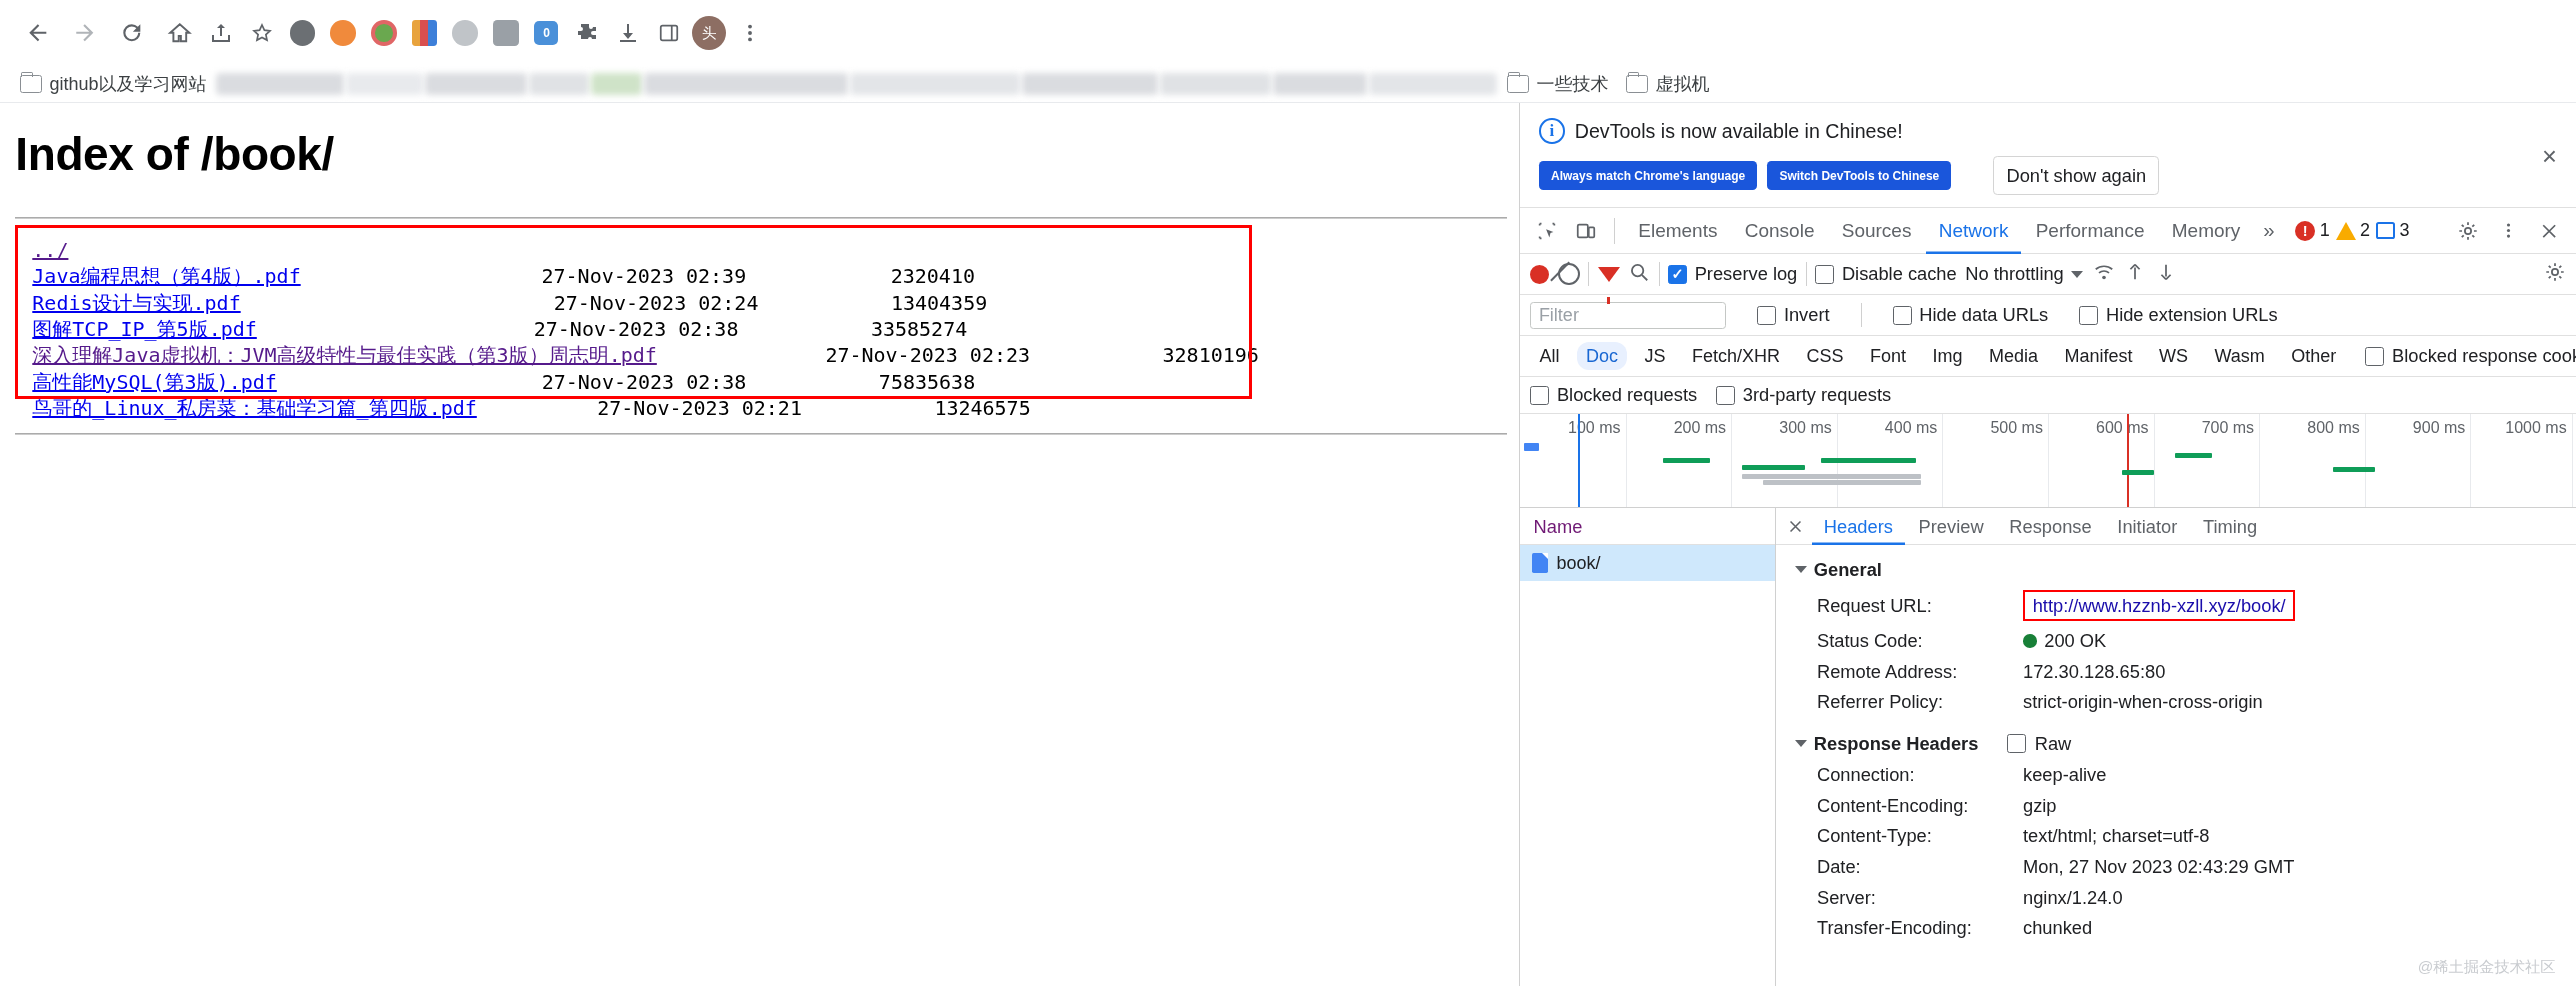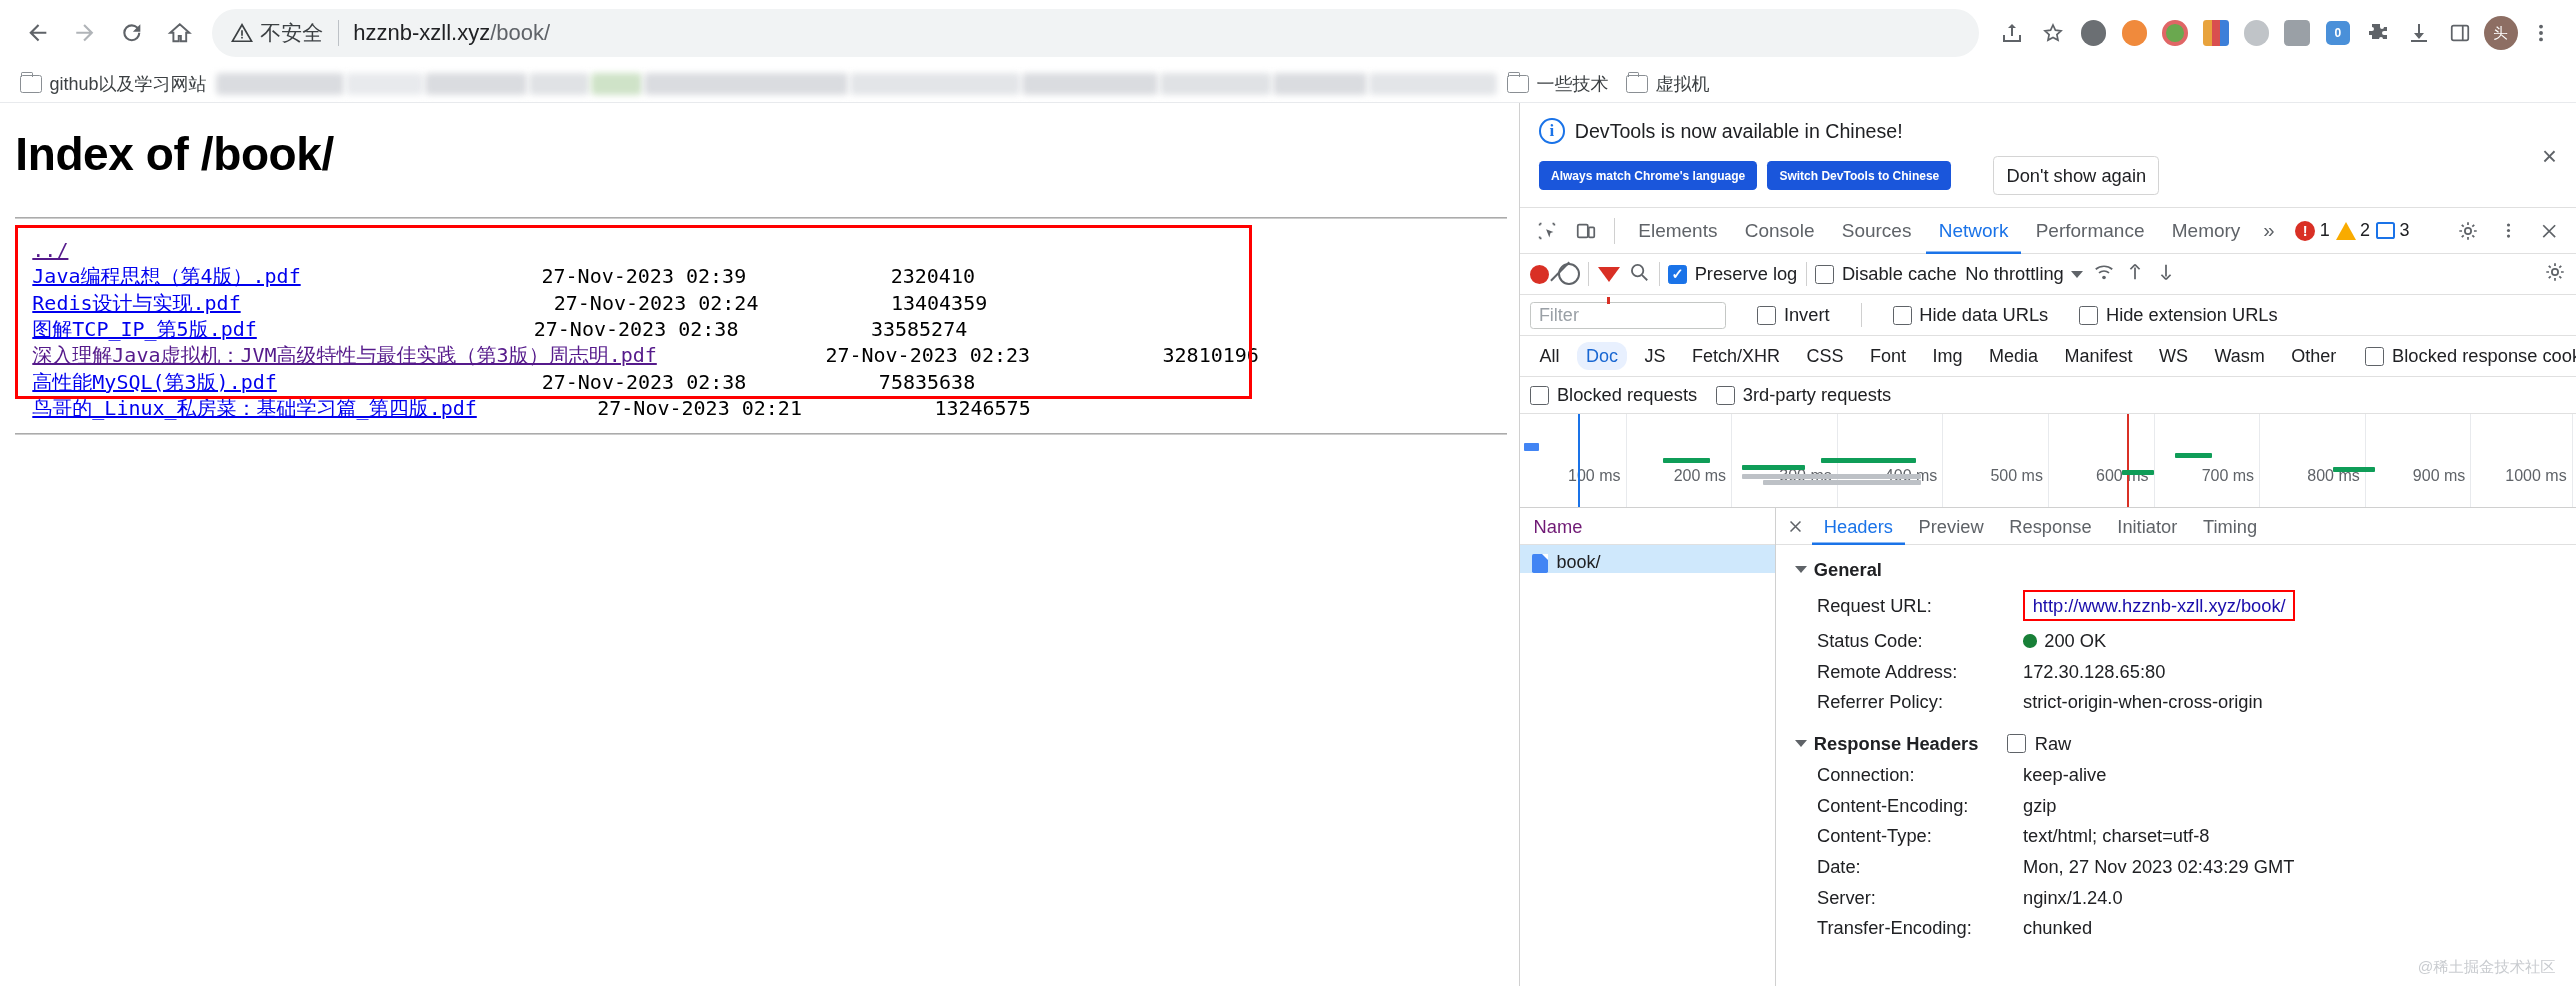--- a/index.html
+++ b/index.html
@@ -96,29 +96,29 @@
 
   .dt-types { display: flex; align-items: center; height: 41px; border-bottom: 0.9px solid #e0e0e0; padding: 0 10.2px; gap: 7.7px; flex: 0 0 41px; }
   .chip { padding: 3.4px 9.4px; border-radius: 12px; font-size: 18px; color: #202124; cursor: pointer; white-space: nowrap; }
   .chip.active { background: #e8f0fe; color: #1967d2; }
   .dt-reqopts { display: flex; align-items: center; height: 37px; border-bottom: 0.9px solid #e0e0e0; padding: 0 10.2px; gap: 19px; flex: 0 0 37px; }
 
   
   .overview { height: 94px; border-bottom: 0.9px solid #d0d0d0; position: relative; background: #fff; flex: 0 0 94px; overflow: hidden; }
   .ov-ruler { position: absolute; inset: 0; }
   .ov-tick { position: absolute; top: 0; bottom: 0; border-left: 0.9px solid #e8eaed; }
-  .ov-lbl { position: absolute; top: 4.3px; font-size: 16px; color: #5f6368; transform: translateX(-100%); padding-right: 5.1px; white-space: nowrap; margin-top: 48px; }
+  .ov-lbl { position: absolute; top: 4.3px; font-size: 16px; color: #5f6368; transform: translateX(-100%); padding-right: 5.1px; white-space: nowrap; }
   .ov-bar { position: absolute; height: 5.1px; border-radius: 0.9px; }
   .ov-vline { position: absolute; top: 0; bottom: 0; width: 1.7px; }
 
   
   .dt-bottom { flex: 1; display: flex; min-height: 0; }
   .req-list { width: 256px; flex: 0 0 256px; border-right: 0.9px solid #d0d0d0; display: flex; flex-direction: column; min-height: 0; }
   .req-head { height: 37px; line-height: 37px; padding: 0 13.6px; font-size: 18.3px; color: #701a75; border-bottom: 0.9px solid #e0e0e0; flex: 0 0 37px; }
-  .req-row { height: 28px; display: flex; align-items: flex-end; gap: 8.5px; padding: 0 12px; background: #cfe8fc; font-size: 18px; color: #202124; cursor: pointer; }
+  .req-row { height: 36px; display: flex; align-items: center; gap: 8.5px; padding: 0 12px; background: #cfe8fc; font-size: 18px; color: #202124; cursor: pointer; }
   .doc-ico { width: 16px; height: 19.6px; background: #4285f4; border-radius: 1.7px; position: relative; flex: 0 0 16px; }
   .doc-ico:after { content:""; position:absolute; right:0; top:0; border-left: 6px solid transparent; border-top: 6px solid #fff; }
 
   .detail { flex: 1; display: flex; flex-direction: column; min-width: 0; min-height: 0; }
   .detail-tabs { height: 37px; display: flex; align-items: center; border-bottom: 0.9px solid #e0e0e0; padding: 0 5.1px; gap: 1.7px; flex: 0 0 37px; }
   .dtab { padding: 0 12px; height: 37px; line-height: 37px; font-size: 18.3px; color: #5f6368; cursor: pointer; white-space: nowrap; }
   .dtab.active { color: #1a73e8; box-shadow: inset 0 -2.6px 0 #1a73e8; }
   .x-ico { width: 29px; height: 29px; display: flex; align-items: center; justify-content: center; font-size: 20.4px; color: #5f6368; cursor: pointer; }
 
   .headers-body { flex: 1; overflow: hidden; padding: 10.2px 0 0 0; font-size: 18.3px; }
@@ -155,32 +155,20 @@
             <path d="M17.65 6.35A7.96 7.96 0 0012 4a8 8 0 108 8h-2a6 6 0 11-6-6c1.66 0 3.14.69 4.22 1.78L13 11h7V4z" fill="#5f6368"></path>
           </svg>
       </div>
       <div class="icon-btn">
         <svg width="25.6" height="25.6" viewBox="0 0 24 24">
             <path d="M12 4L3 12h3v8h5v-5h2v5h5v-8h3z" fill="none" stroke="#5f6368" stroke-width="1.8"></path>
           </svg>
       </div>
     </div>
 
-    <div class="omnibox">
-      <span class="omni-warn">
-        <svg width="22" height="22" viewBox="0 0 24 24">
-            <path d="M12 3L1.5 21h21L12 3z" fill="none" stroke="#3c4043" stroke-width="1.8"></path>
-            <rect x="11.1" y="9" width="1.8" height="6" fill="#3c4043"></rect>
-            <rect x="11.1" y="16.2" width="1.8" height="1.8" fill="#3c4043"></rect>
-          </svg>
-        <span>不安全</span>
-      </span>
-      <span class="omni-sep"></span>
-      <span class="omni-url"><span>hzznb-xzll.xyz</span><span class="dim">/book/</span></span>
-    </div>
 
     <div class="tb-right">
       <div class="ext-ico">
         <svg width="24" height="24" viewBox="0 0 24 24">
             <path d="M12 3l4 4h-3v8h-2V7H8zM5 14v5h14v-5h2v7H3v-7z" fill="#5f6368"></path>
           </svg>
       </div>
       <div class="ext-ico">
         <svg width="24" height="24" viewBox="0 0 24 24">
             <path d="M12 4l2.4 5.1 5.6.7-4.1 3.8 1.1 5.5L12 16.4 7 19.1l1.1-5.5L4 9.8l5.6-.7z" fill="none" stroke="#5f6368" stroke-width="1.7"></path>

